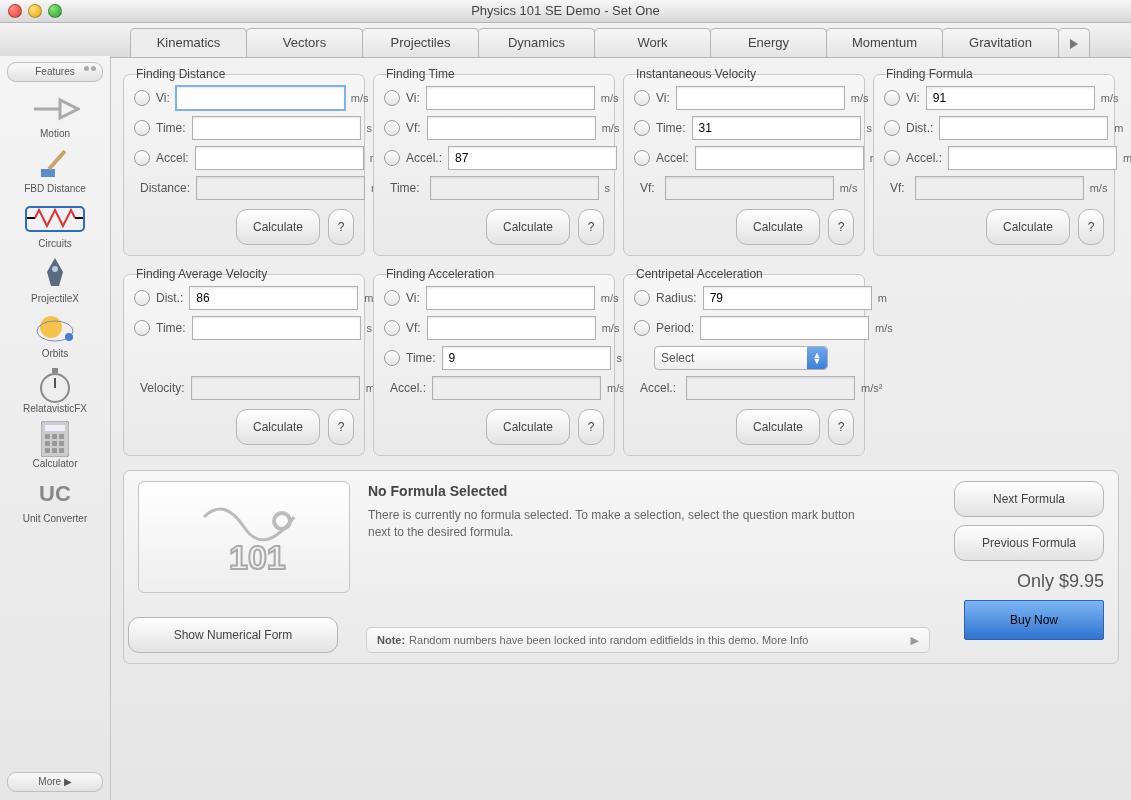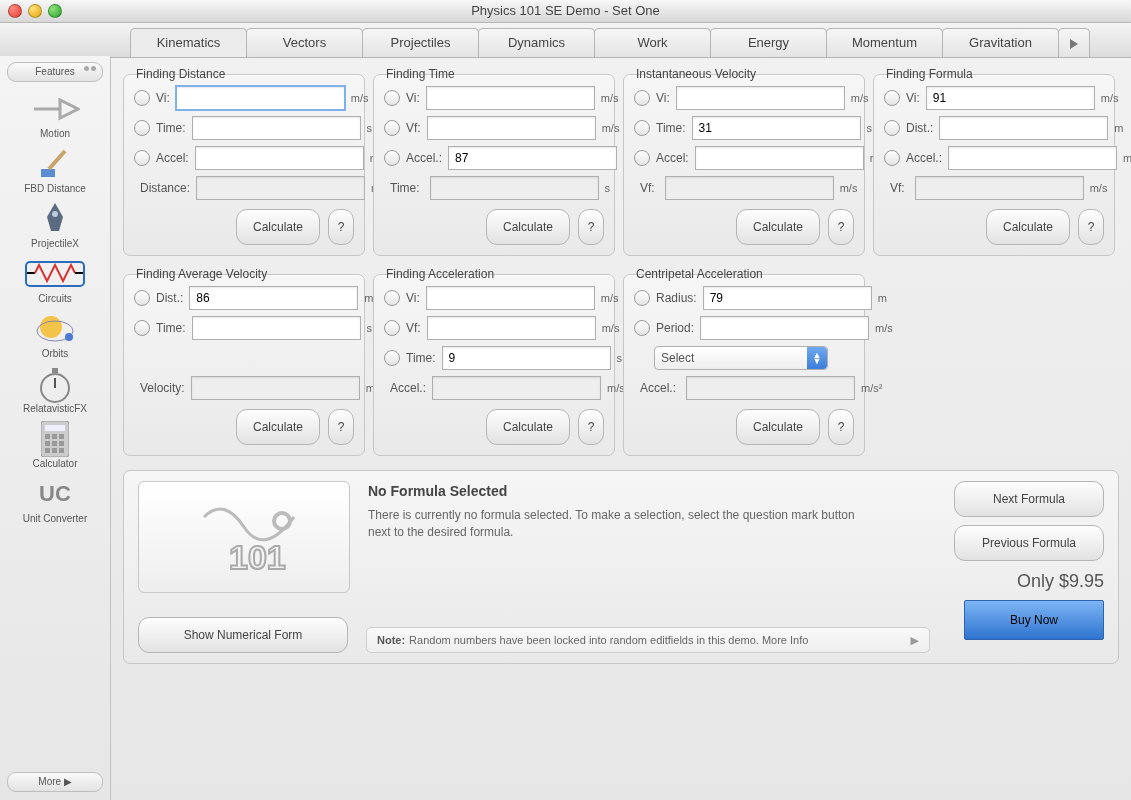--- a/index.html
+++ b/index.html
@@ -47,21 +47,21 @@
   .select .arrow{position:absolute;right:0;top:0;bottom:0;width:20px;background:linear-gradient(#6fa8ee,#3c7edb);border-radius:0 4px 4px 0;display:flex;align-items:center;justify-content:center;color:#fff;font-size:9px;line-height:6px;flex-direction:column;}
   
   .bottomPanel{margin-top:14px;height:172px;border:1px solid #c7c7c7;border-radius:7px;background:linear-gradient(#f6f6f6,#e9e9e9);padding:10px 14px;display:flex;gap:18px;position:relative;}
   .thumb{width:210px;height:110px;border:1px solid #c7c7c7;border-radius:6px;background:linear-gradient(#fff,#eee);display:flex;align-items:center;justify-content:center;}
   .infoCol{flex:1;}
   .infoCol h3{margin:2px 0 8px;font-size:14px;color:#444;font-weight:600;}
   .infoCol p{margin:0;font-size:12px;color:#666;line-height:17px;max-width:500px;}
   .rightCol{width:160px;display:flex;flex-direction:column;align-items:flex-end;gap:8px;}
   .price{font-size:18px;color:#555;margin-top:2px;}
   .buy{border-radius:2px;height:40px;width:140px;background:linear-gradient(#7db5f4,#2f74d0);border:1px solid #2c62ae;color:#000;font-weight:400;font-size:12px;cursor:pointer;}
-  .showNum{position:absolute;left:14px;bottom:10px;}
+  .showNum{position:absolute;left:4px;bottom:10px;}
   .noteBox{position:absolute;left:242px;right:188px;bottom:10px;height:24px;border:1px solid #cfcfcf;border-radius:5px;background:linear-gradient(#fafafa,#eee);font-size:11px;color:#666;display:flex;align-items:center;padding:0 10px;}
   .noteBox b{color:#555;margin-right:4px;}
   .noteBox .tri{margin-left:auto;color:#999;}
 </style>
 </head>
 <body>
 
 <div class="window">
   <div class="titlebar">
     <div class="traffic">
@@ -109,38 +109,38 @@
       </div>
       <div class="feat">
         <div class="ic">
             <svg width="40" height="34">
               <rect x="6" y="22" width="14" height="8" fill="#5a8ed0"></rect>
               <line x1="14" y1="22" x2="30" y2="4" stroke="#c9a46a" stroke-width="4"></line>
             </svg>
           </div>
         <div>FBD Distance</div>
       </div>
-      <div class="feat">
-        <div class="ic">
-            <svg width="36" height="36">
-              <path d="M18 2 L26 16 L22 30 L14 30 L10 16 Z" fill="#5a6a80"></path>
-              <circle cx="18" cy="13" r="3" fill="#bcd"></circle>
-            </svg>
-          </div>
-        <div>ProjectileX</div>
-      </div>
       <div class="feat sel">
         <div class="ic">
             <span class="fring"><svg width="56" height="20">
                 <line x1="0" y1="10" x2="8" y2="10" stroke="#000" stroke-width="2"></line>
                 <path d="M8 10 L12 2 L20 18 L28 2 L36 18 L44 2 L48 10" fill="none" stroke="#d33" stroke-width="2"></path>
                 <line x1="48" y1="10" x2="56" y2="10" stroke="#000" stroke-width="2"></line>
               </svg></span>
           </div>
         <div>Circuits</div>
+      </div>
+      <div class="feat">
+        <div class="ic">
+            <svg width="36" height="36">
+              <path d="M18 2 L26 16 L22 30 L14 30 L10 16 Z" fill="#5a6a80"></path>
+              <circle cx="18" cy="13" r="3" fill="#bcd"></circle>
+            </svg>
+          </div>
+        <div>ProjectileX</div>
       </div>
       <div class="feat">
         <div class="ic">
             <svg width="40" height="36">
               <circle cx="16" cy="16" r="11" fill="#f4c44a"></circle>
               <ellipse cx="20" cy="20" rx="18" ry="10" fill="none" stroke="#88a" stroke-width="1"></ellipse>
               <circle cx="34" cy="26" r="4" fill="#4a7ad4"></circle>
             </svg>
           </div>
         <div>Orbits</div>

